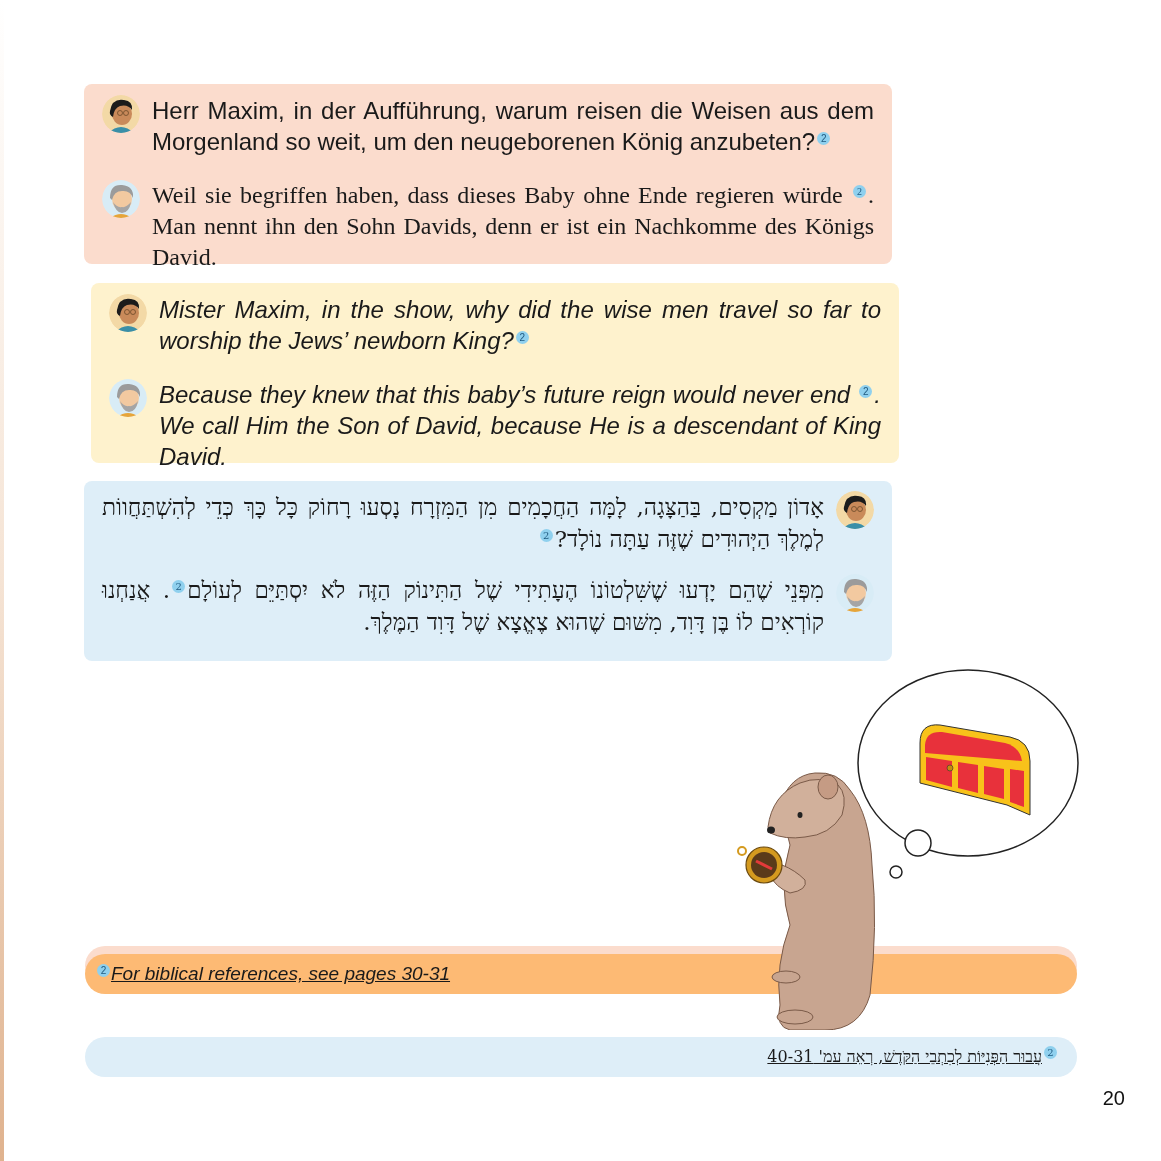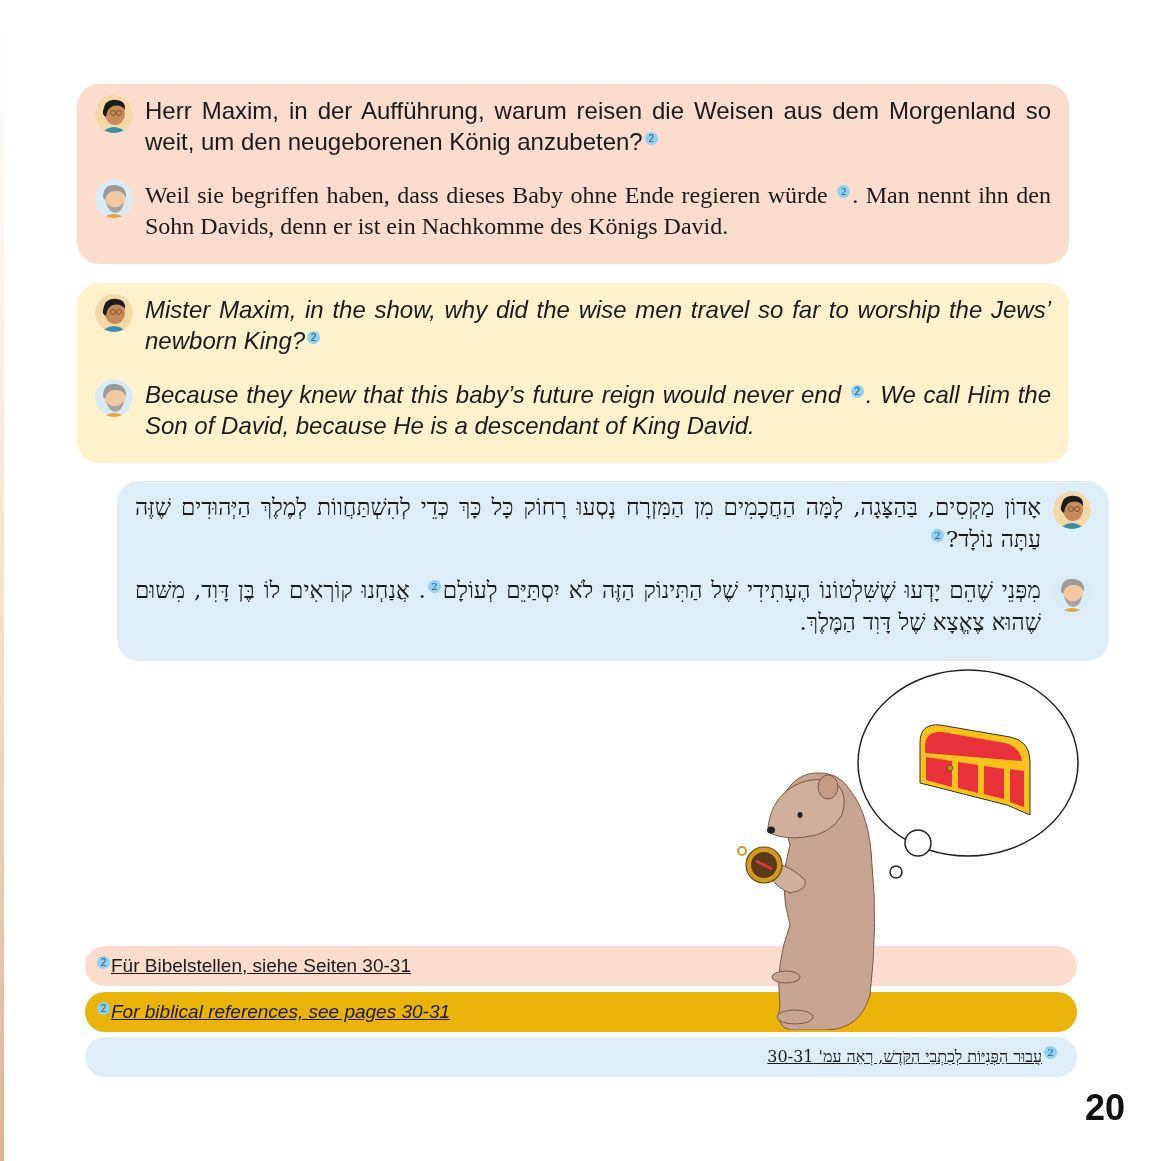--- a/index.html
+++ b/index.html
@@ -18,28 +18,28 @@
     .page-edge {
       position: absolute;
       left: 0;
       top: 0;
       width: 4px;
       height: 1161px;
       background: linear-gradient(to bottom, rgba(240,220,200,0) 0%, rgba(235,200,170,0.5) 50%, rgba(220,170,130,0.9) 100%);
     }
     .panel {
       position: absolute;
-      left: 77px;
-      width: 992px;
-      border-radius: 22px;
+      left: 84px;
+      width: 808px;
+      border-radius: 8px;
       box-sizing: border-box;
     }
     .panel-de { top: 84px; height: 180px; background: #fbdccd; }
-    .panel-en { top: 283px; height: 180px; background: #fef2cd; }
-    .panel-he { top: 481px; height: 180px; background: #deeef8; margin-left: 40px; }
+    .panel-en { top: 283px; height: 180px; background: #fef2cd; margin-left: 7px; }
+    .panel-he { top: 481px; height: 180px; background: #deeef8; }
 
     .line {
       position: absolute;
       display: flex;
       align-items: flex-start;
     }
     .panel-de .line, .panel-en .line {
       left: 18px;
       right: 18px;
     }
@@ -99,39 +99,39 @@
       width: 992px;
       height: 40px;
       border-radius: 20px;
       box-sizing: border-box;
       font-size: 19px;
       line-height: 40px;
       padding-left: 12px;
       text-decoration: underline;
     }
     .strip-de { top: 946px; background: #fbdccd; }
-    .strip-en { top: 992px; background: #eab308; font-style: italic; }
+    .strip-en { top: 954px; background: #fdba74; font-style: italic; }
     .strip-he {
       top: 1037px;
       background: #deeef8;
       direction: rtl;
       padding-left: 0;
       padding-right: 20px;
       font-family: "DejaVu Serif", serif;
       font-size: 16px;
     }
     .strip .sup { vertical-align: 6px; margin: 0 1px 0 0; }
     .strip-he .sup { margin: 0 0 0 2px; }
 
     .page-number {
       position: absolute;
       right: 36px;
       top: 1087px;
-      font-size: 36px;
-      font-weight: bold;
+      font-size: 20px;
+      font-weight: normal;
       color: #111;
     }
 
     
     .illustration {
       position: absolute;
       left: 720px;
       top: 665px;
       width: 370px;
       height: 365px;
@@ -221,21 +221,21 @@
         <path d="M8 18 Q8 4 20 5 Q32 6 31 18 Q28 10 20 11 Q12 11 10 20 Z" fill="#9b9b9b"></path>
         <path d="M11 22 Q14 33 20 33 Q27 33 29 22 Q24 28 20 27 Q15 28 11 22 Z" fill="#a5a5a5"></path>
       </svg>
     </div>
     <div class="hebrew"><span>מִפְּנֵי שֶׁהֵם יָדְעוּ שֶׁשִּׁלְטוֹנוֹ הֶעָתִידִי שֶׁל הַתִּינוֹק הַזֶּה לֹא יִסְתַּיֵּם לְעוֹלָם</span><span class="sup">2</span><span>. אֲנַחְנוּ קוֹרְאִים לוֹ בֶּן דָּוִד, מִשּׁוּם שֶׁהוּא צֶאֱצָא שֶׁל דָּוִד הַמֶּלֶךְ.</span></div>
   </div>
 </div>
 
 <div class="strip strip-de"><span class="sup">2</span><span>Für Bibelstellen, siehe Seiten 30-31</span></div>
 <div class="strip strip-en"><span class="sup">2</span><span>For biblical references, see pages 30-31</span></div>
-<div class="strip strip-he"><span class="sup">2</span><span>עֲבוּר הַפְּנִיּוֹת לְכִתְבֵי הַקֹּדֶשׁ, רְאֵה עמ' 30-31</span></div>
+<div class="strip strip-he"><span class="sup">2</span><span>עֲבוּר הַפְּנִיּוֹת לְכִתְבֵי הַקֹּדֶשׁ, רְאֵה עמ' 40-31</span></div>
 
 <div class="illustration">
   <svg width="370" height="365" viewBox="0 0 370 365">
 
     <ellipse cx="248" cy="98" rx="110" ry="93" fill="#ffffff" stroke="#222" stroke-width="1.5"></ellipse>
     <circle cx="198" cy="178" r="13" fill="#ffffff" stroke="#222" stroke-width="1.5"></circle>
     <circle cx="176" cy="207" r="6" fill="#ffffff" stroke="#222" stroke-width="1.5"></circle>
 
     <g>
       <path d="M200 78 Q200 58 220 60 L290 72 Q310 76 310 96 L310 150 L287 140 L200 118 Z" fill="#f8c21a" stroke="#333" stroke-width="1"></path>

